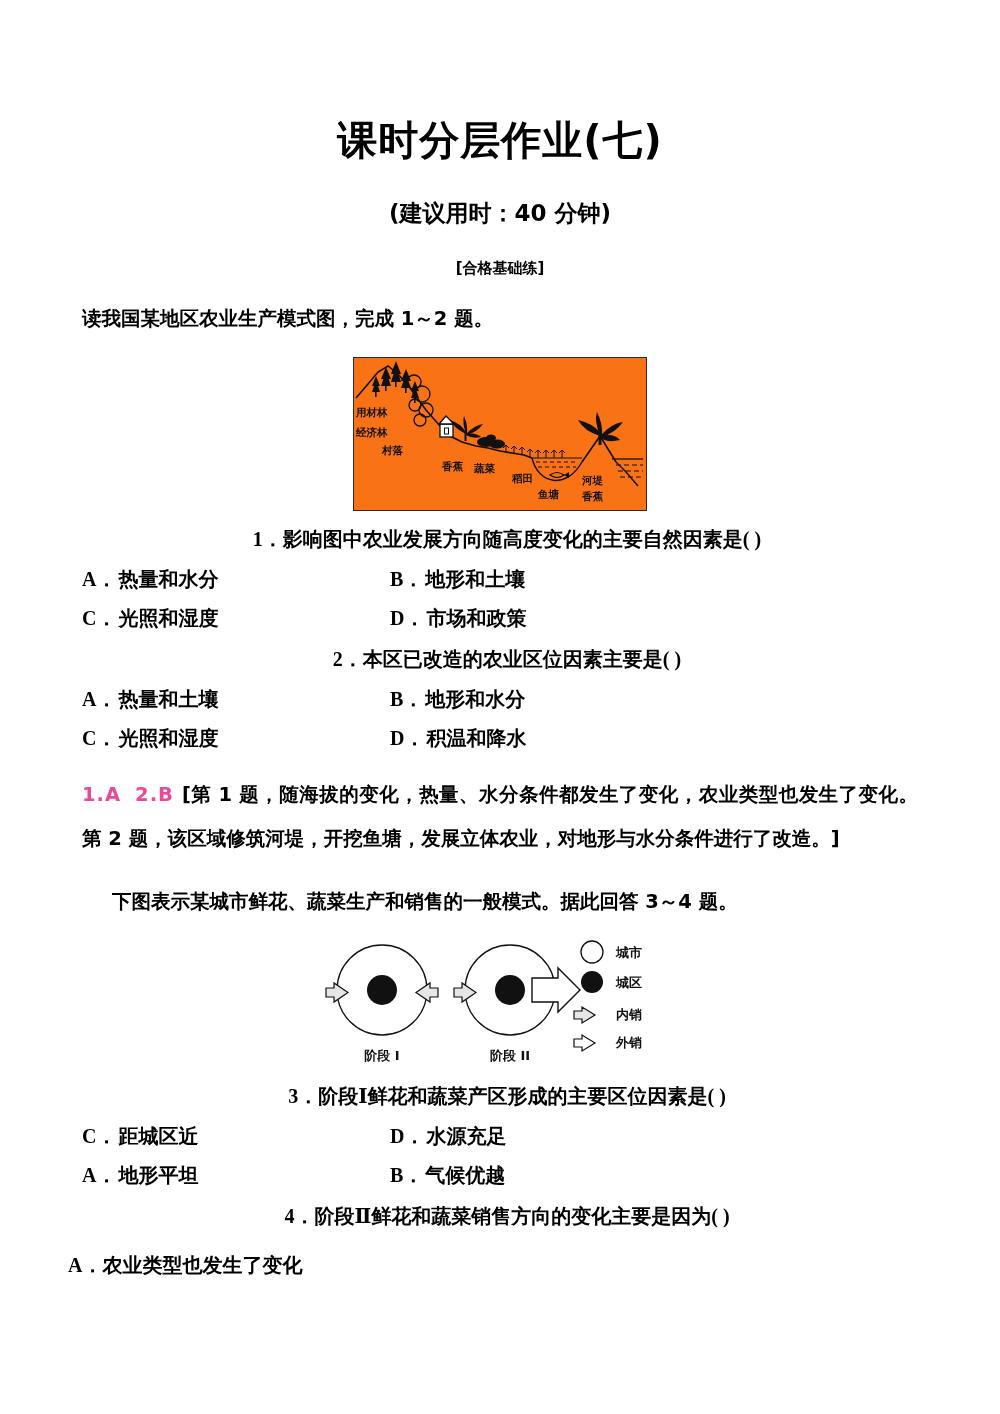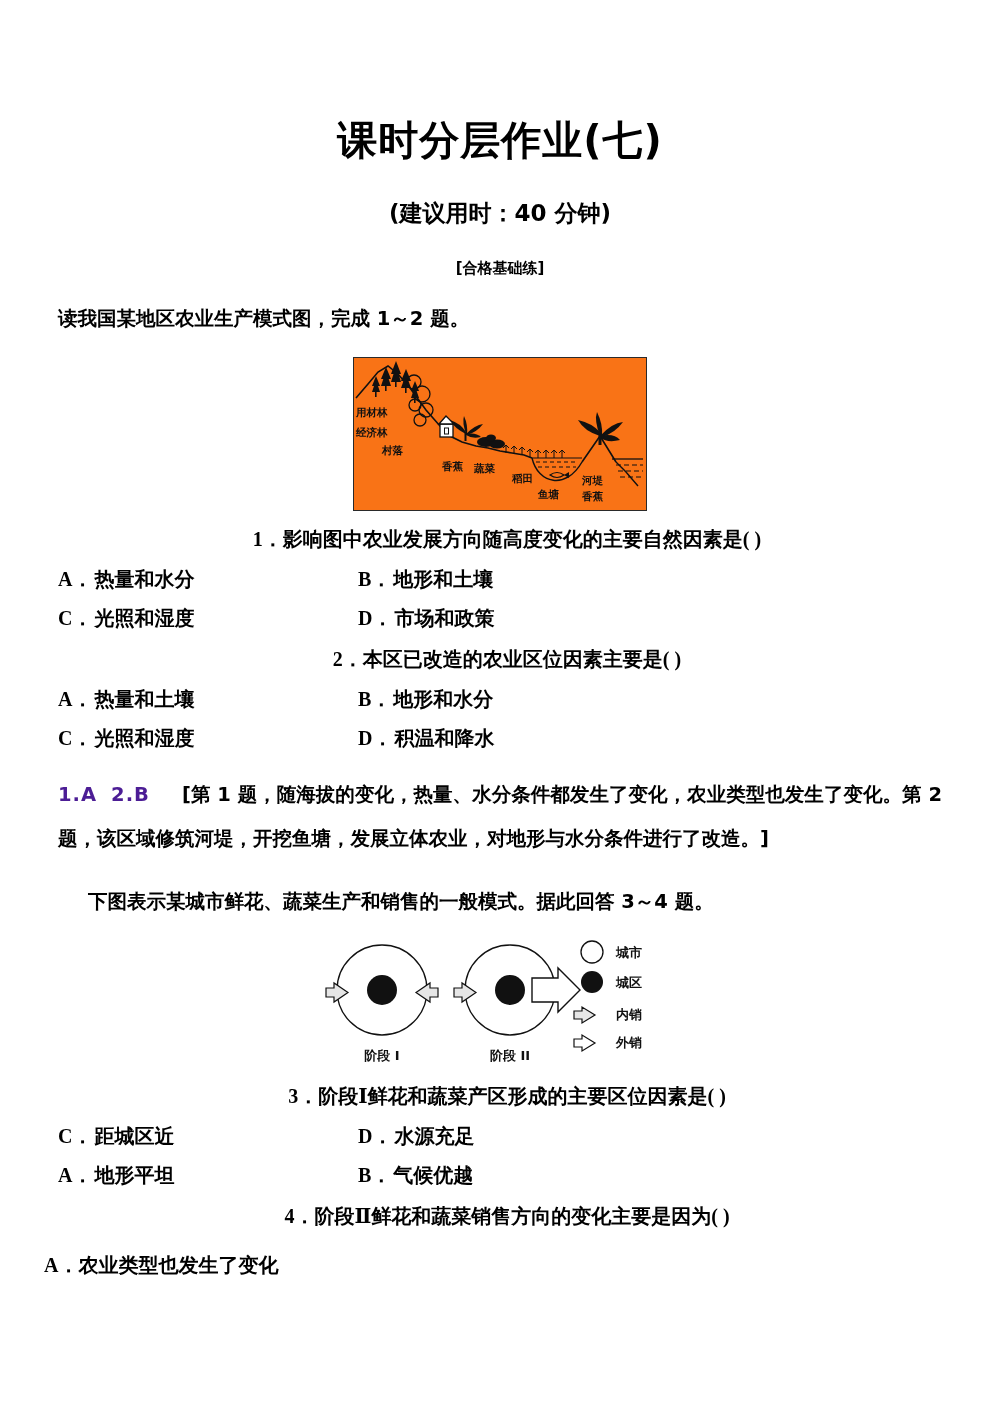--- a/index.html
+++ b/index.html
@@ -13,21 +13,21 @@
     font-family: "Liberation Serif", "DejaVu Serif", serif;
     color: #000000;
     position: relative;
     overflow: hidden;
   }
   .page {
     position: relative;
     width: 1000px;
     height: 1414px;
     box-sizing: border-box;
-    padding: 0 58px;
+    padding: 0 82px;
   }
 
   
   .doc-title {
     text-align: center;
     font-family: "DejaVu Sans", sans-serif;
     font-weight: bold;
     font-size: 40px;
     letter-spacing: 1px;
     margin: 0;
@@ -74,36 +74,37 @@
   }
   .q-num {
     padding-left: 14px;
   }
   .opt-row {
     display: flex;
     font-size: 20px;
     font-weight: bold;
     padding-top: 13px;
     line-height: 1.3;
+    gap: 8px;
   }
   .opt-a { width: 300px; flex: 0 0 300px; }
   .opt-b { flex: 1; }
   .opt-row .lbl { margin-right: 2px; }
 
   .answer-block {
     font-family: "DejaVu Sans", sans-serif;
     font-weight: bold;
     font-size: 19.5px;
     line-height: 2.25;
     padding-top: 22px;
     text-align: justify;
   }
   .ans-key {
-    color: #4c1d95;
-    margin-right: 32px;
+    color: #ec4899;
+    margin-right: 8px;
     letter-spacing: 1px;
   }
   .ans-key .k2 { margin-left: 14px; }
 
   .last-line {
     font-size: 20px;
     font-weight: bold;
     padding-top: 22px;
     margin-left: -14px;
   }

